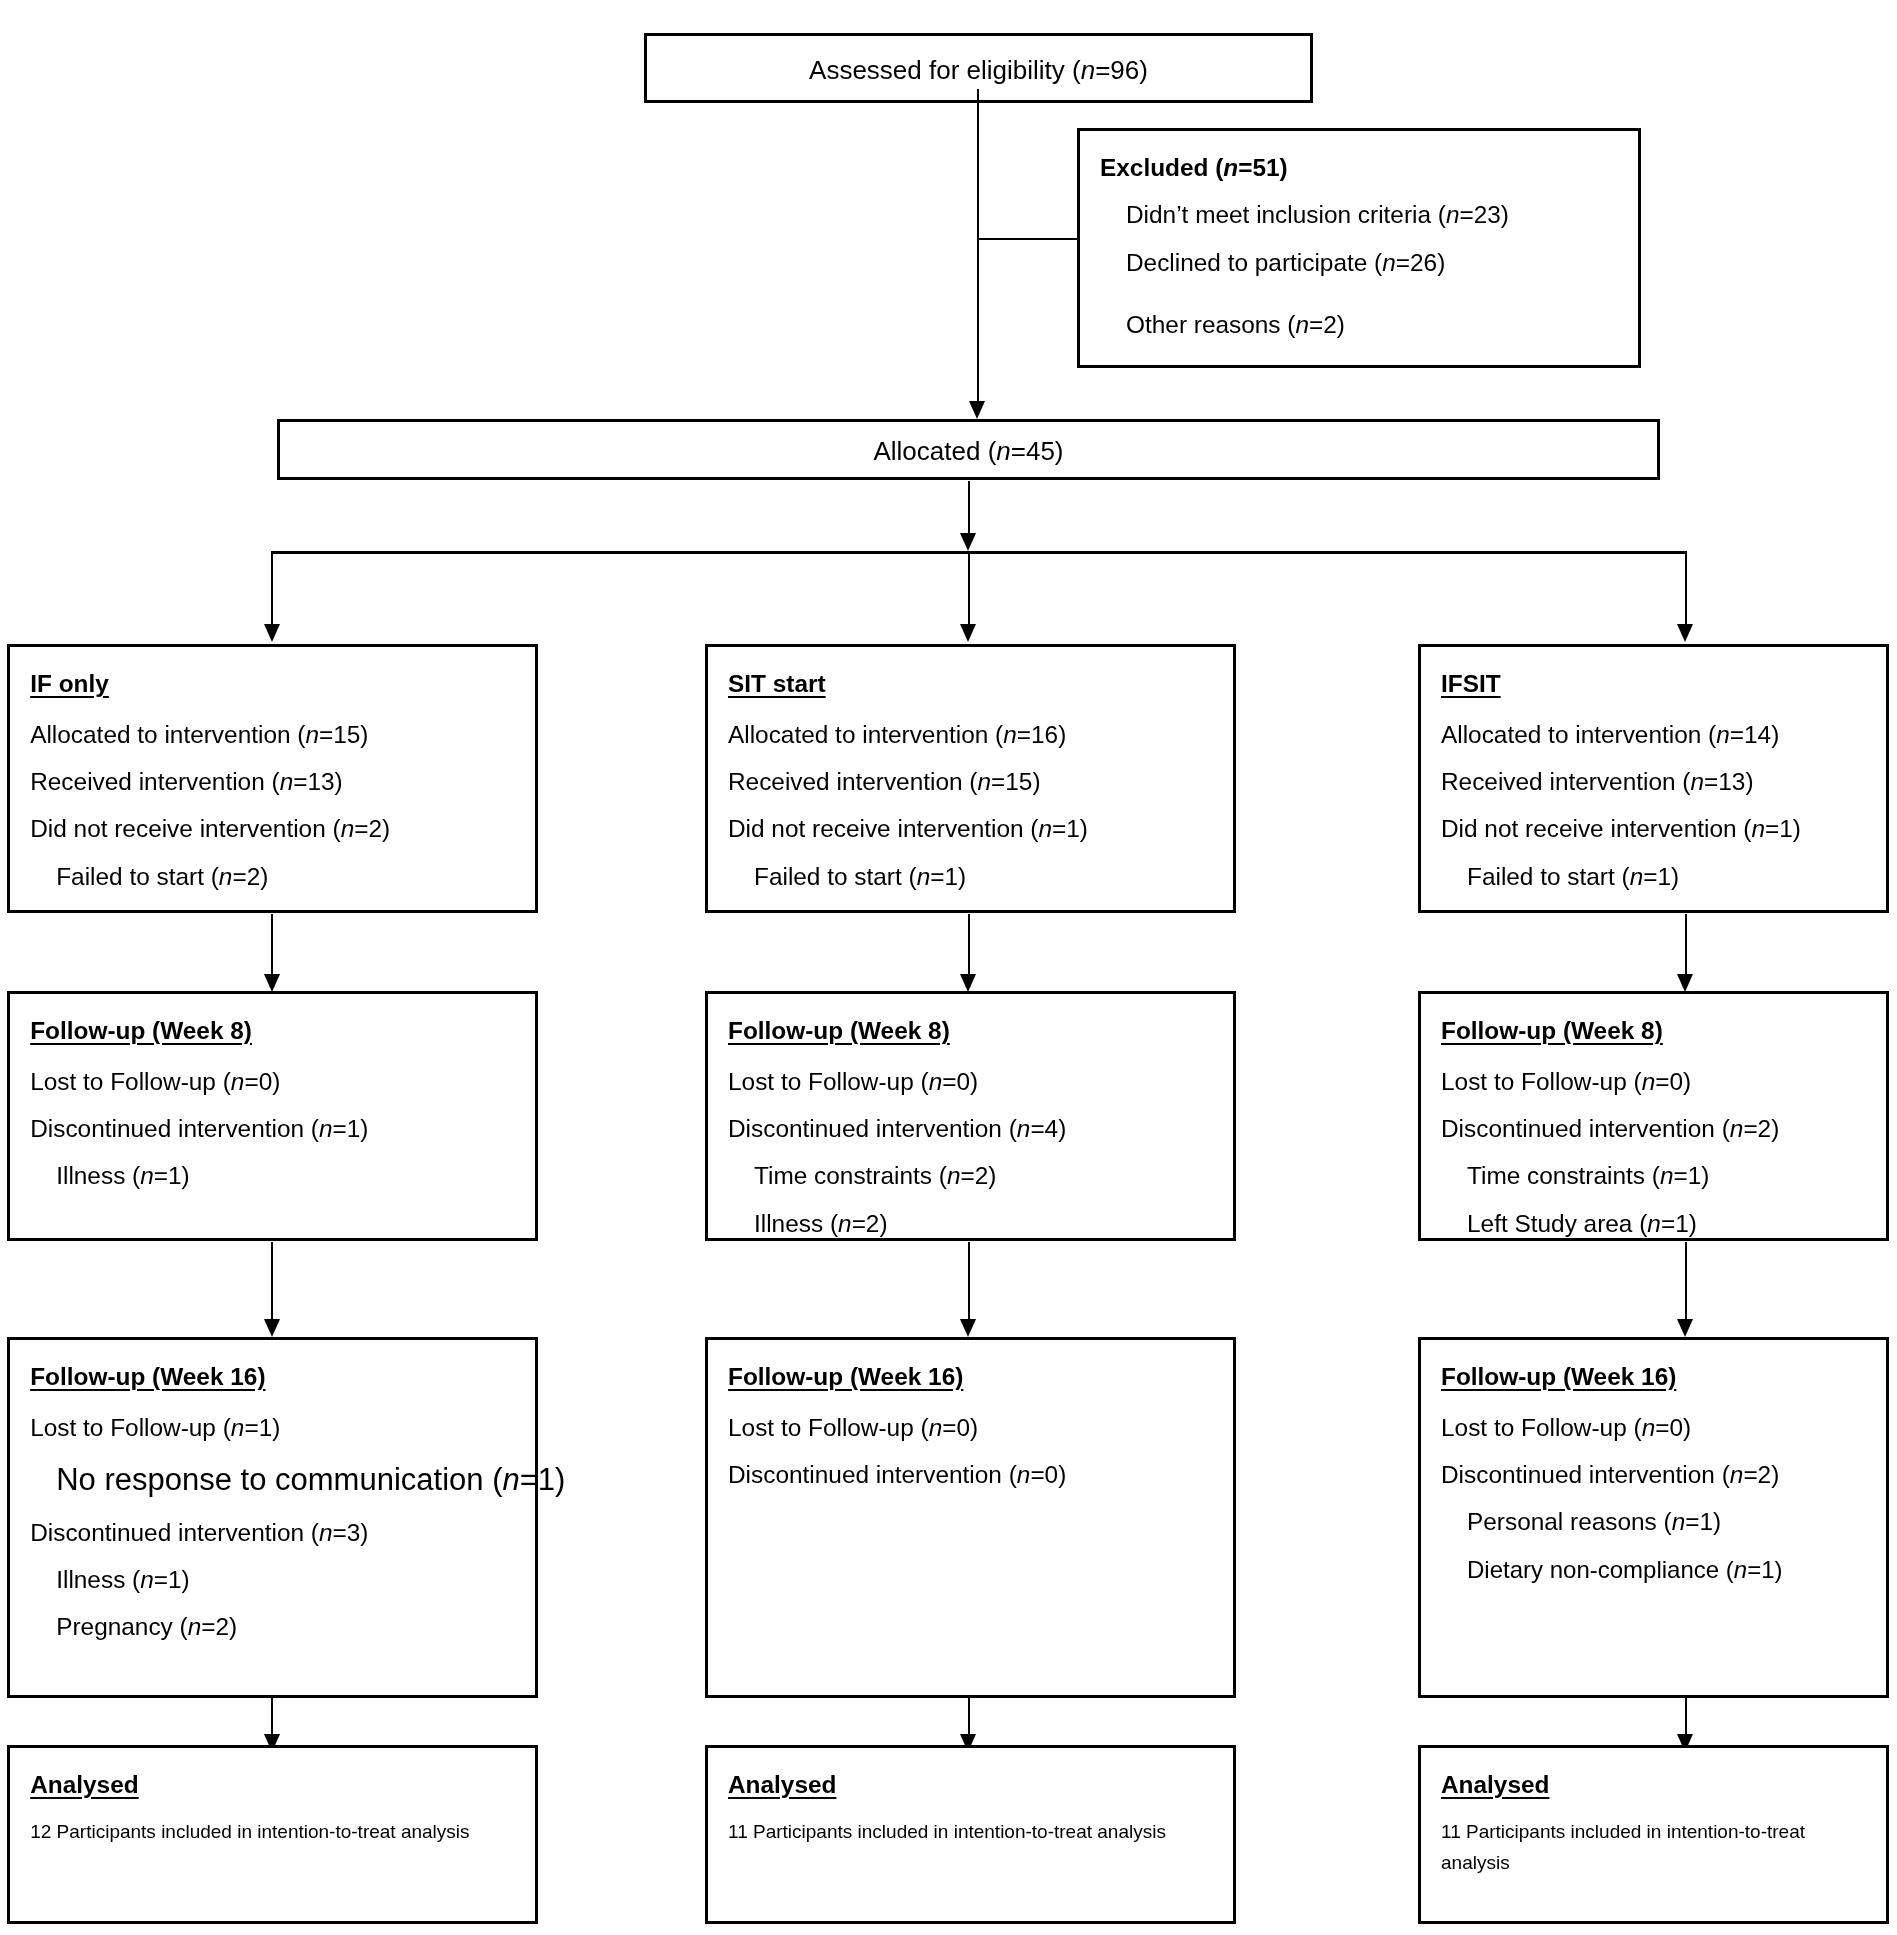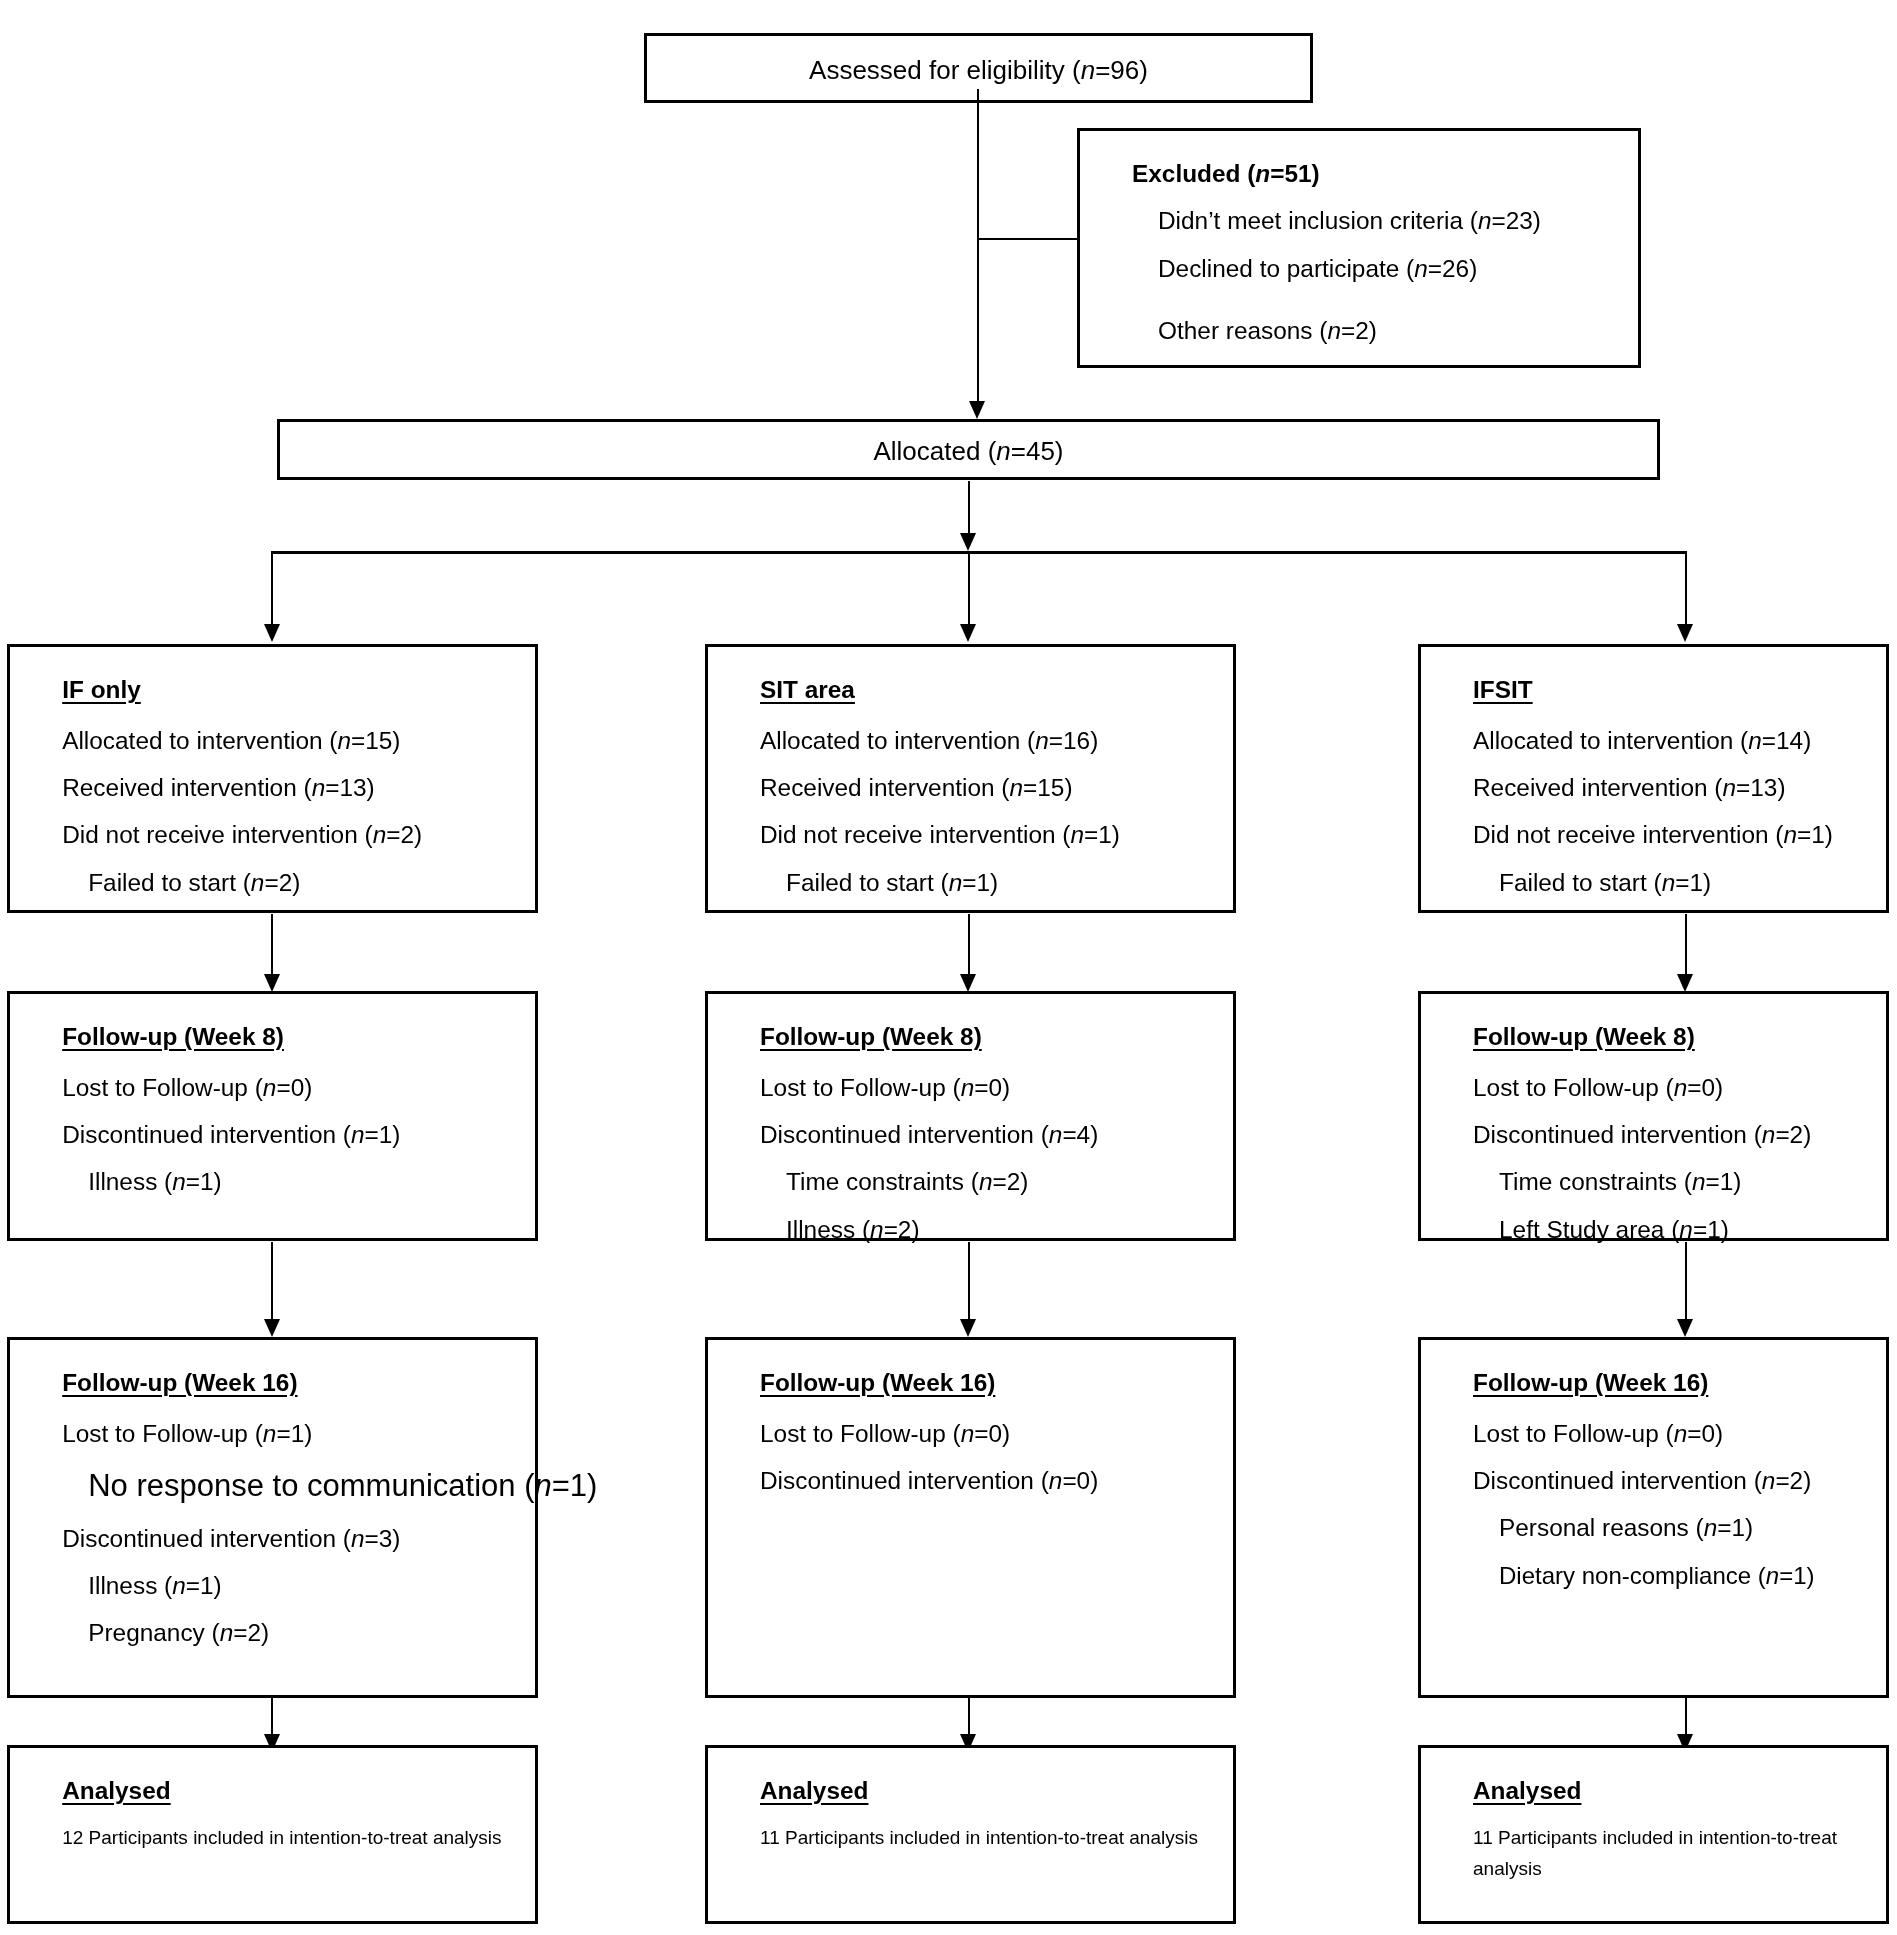--- a/index.html
+++ b/index.html
@@ -17,22 +17,21 @@
     color: #000000;
     overflow: hidden;
   }
   .box {
     position: absolute;
     border: 3px solid #000000;
     background: #ffffff;
     box-sizing: border-box;
   }
   .box-inner {
-    padding: 24px 20px;
-    margin-left: 32px;
+    padding: 18px 20px;
   }
   .line {
     position: absolute;
     line-height: 1.55;
     font-size: 24.4px;
     white-space: nowrap;
   }
   .ctext {
     position: absolute;
     width: 100%;
@@ -162,21 +161,21 @@
 
   <div class="box" style="left:7.2px; top:1745px; width:531px; height:179px;">
     <div class="box-inner">
       <div class="line hdr" style="position:relative;">Analysed</div>
       <div class="wrapline" style="position:relative; margin-top:13px; width:465px;">12 Participants included in intention-to-treat analysis</div>
     </div>
   </div>
 
   <div class="box" style="left:705px; top:644px; width:531px; height:269px;">
     <div class="box-inner">
-      <div class="line hdr" style="position:relative;">SIT area</div>
+      <div class="line hdr" style="position:relative;">SIT start</div>
       <div class="line" style="position:relative; margin-top:13px;"><span>Allocated to intervention (</span><span class="ital">n</span><span>=16)</span></div>
       <div class="line" style="position:relative; margin-top:9.5px;"><span>Received intervention (</span><span class="ital">n</span><span>=15)</span></div>
       <div class="line" style="position:relative; margin-top:9.5px;"><span>Did not receive intervention (</span><span class="ital">n</span><span>=1)</span></div>
       <div class="line indent" style="position:relative; margin-top:9.5px;"><span>Failed to start (</span><span class="ital">n</span><span>=1)</span></div>
     </div>
   </div>
 
   <div class="vline" style="left:968px; top:914px; height:60px;"></div>
   <div class="arrow-down" style="left:960px; top:974px;"></div>
 

